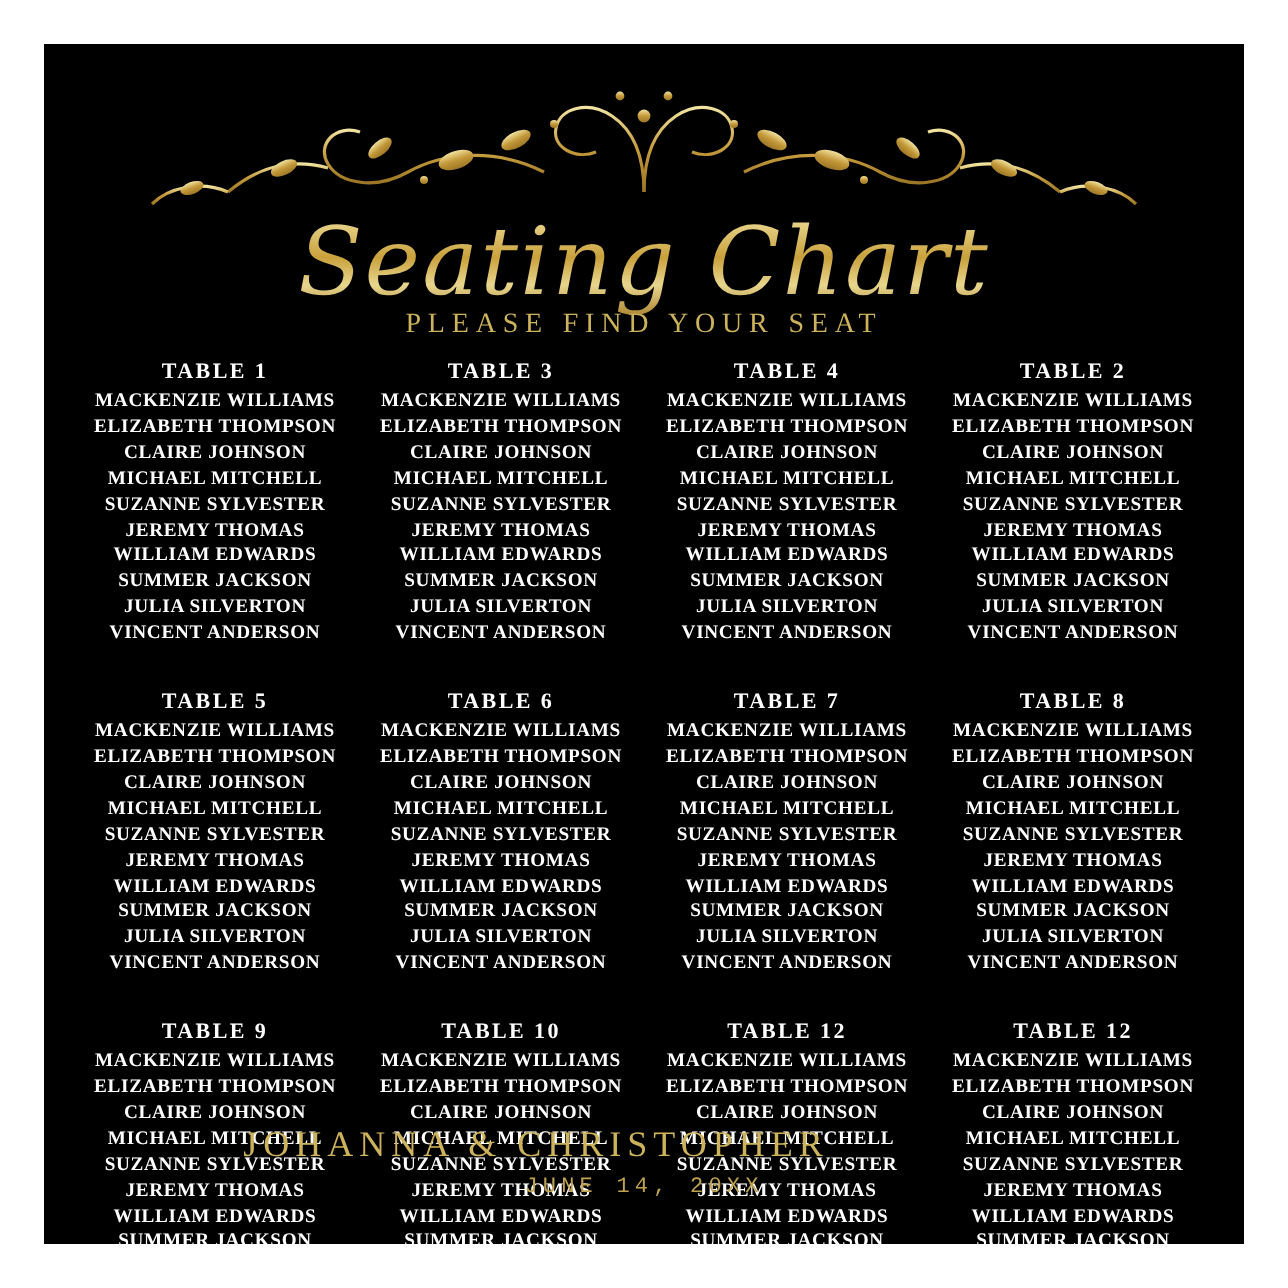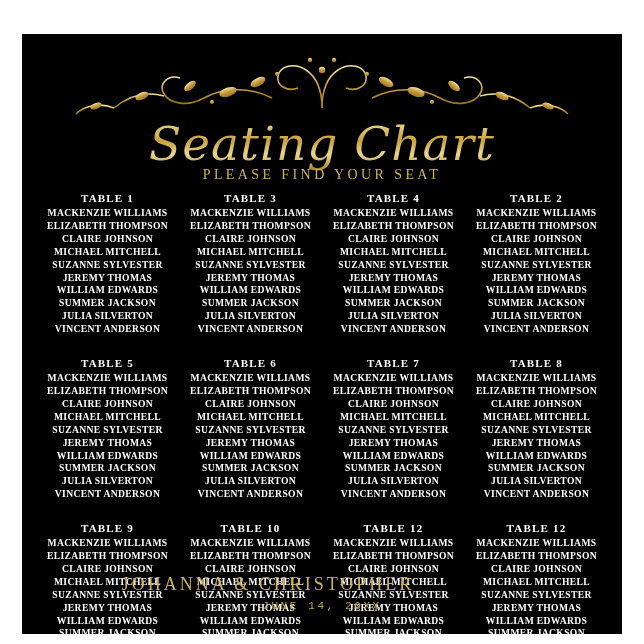--- a/index.html
+++ b/index.html
@@ -15,21 +15,20 @@
   }
 
   #poster {
     position: absolute;
     left: 22px;
     top: 22px;
     width: 600px;
     height: 600px;
     background: #000000;
     overflow: hidden;
-    margin-top: 12px;
   }
 
   
   .ornament {
     position: absolute;
     left: 0;
     top: 18px;
     width: 600px;
     height: 70px;
   }

